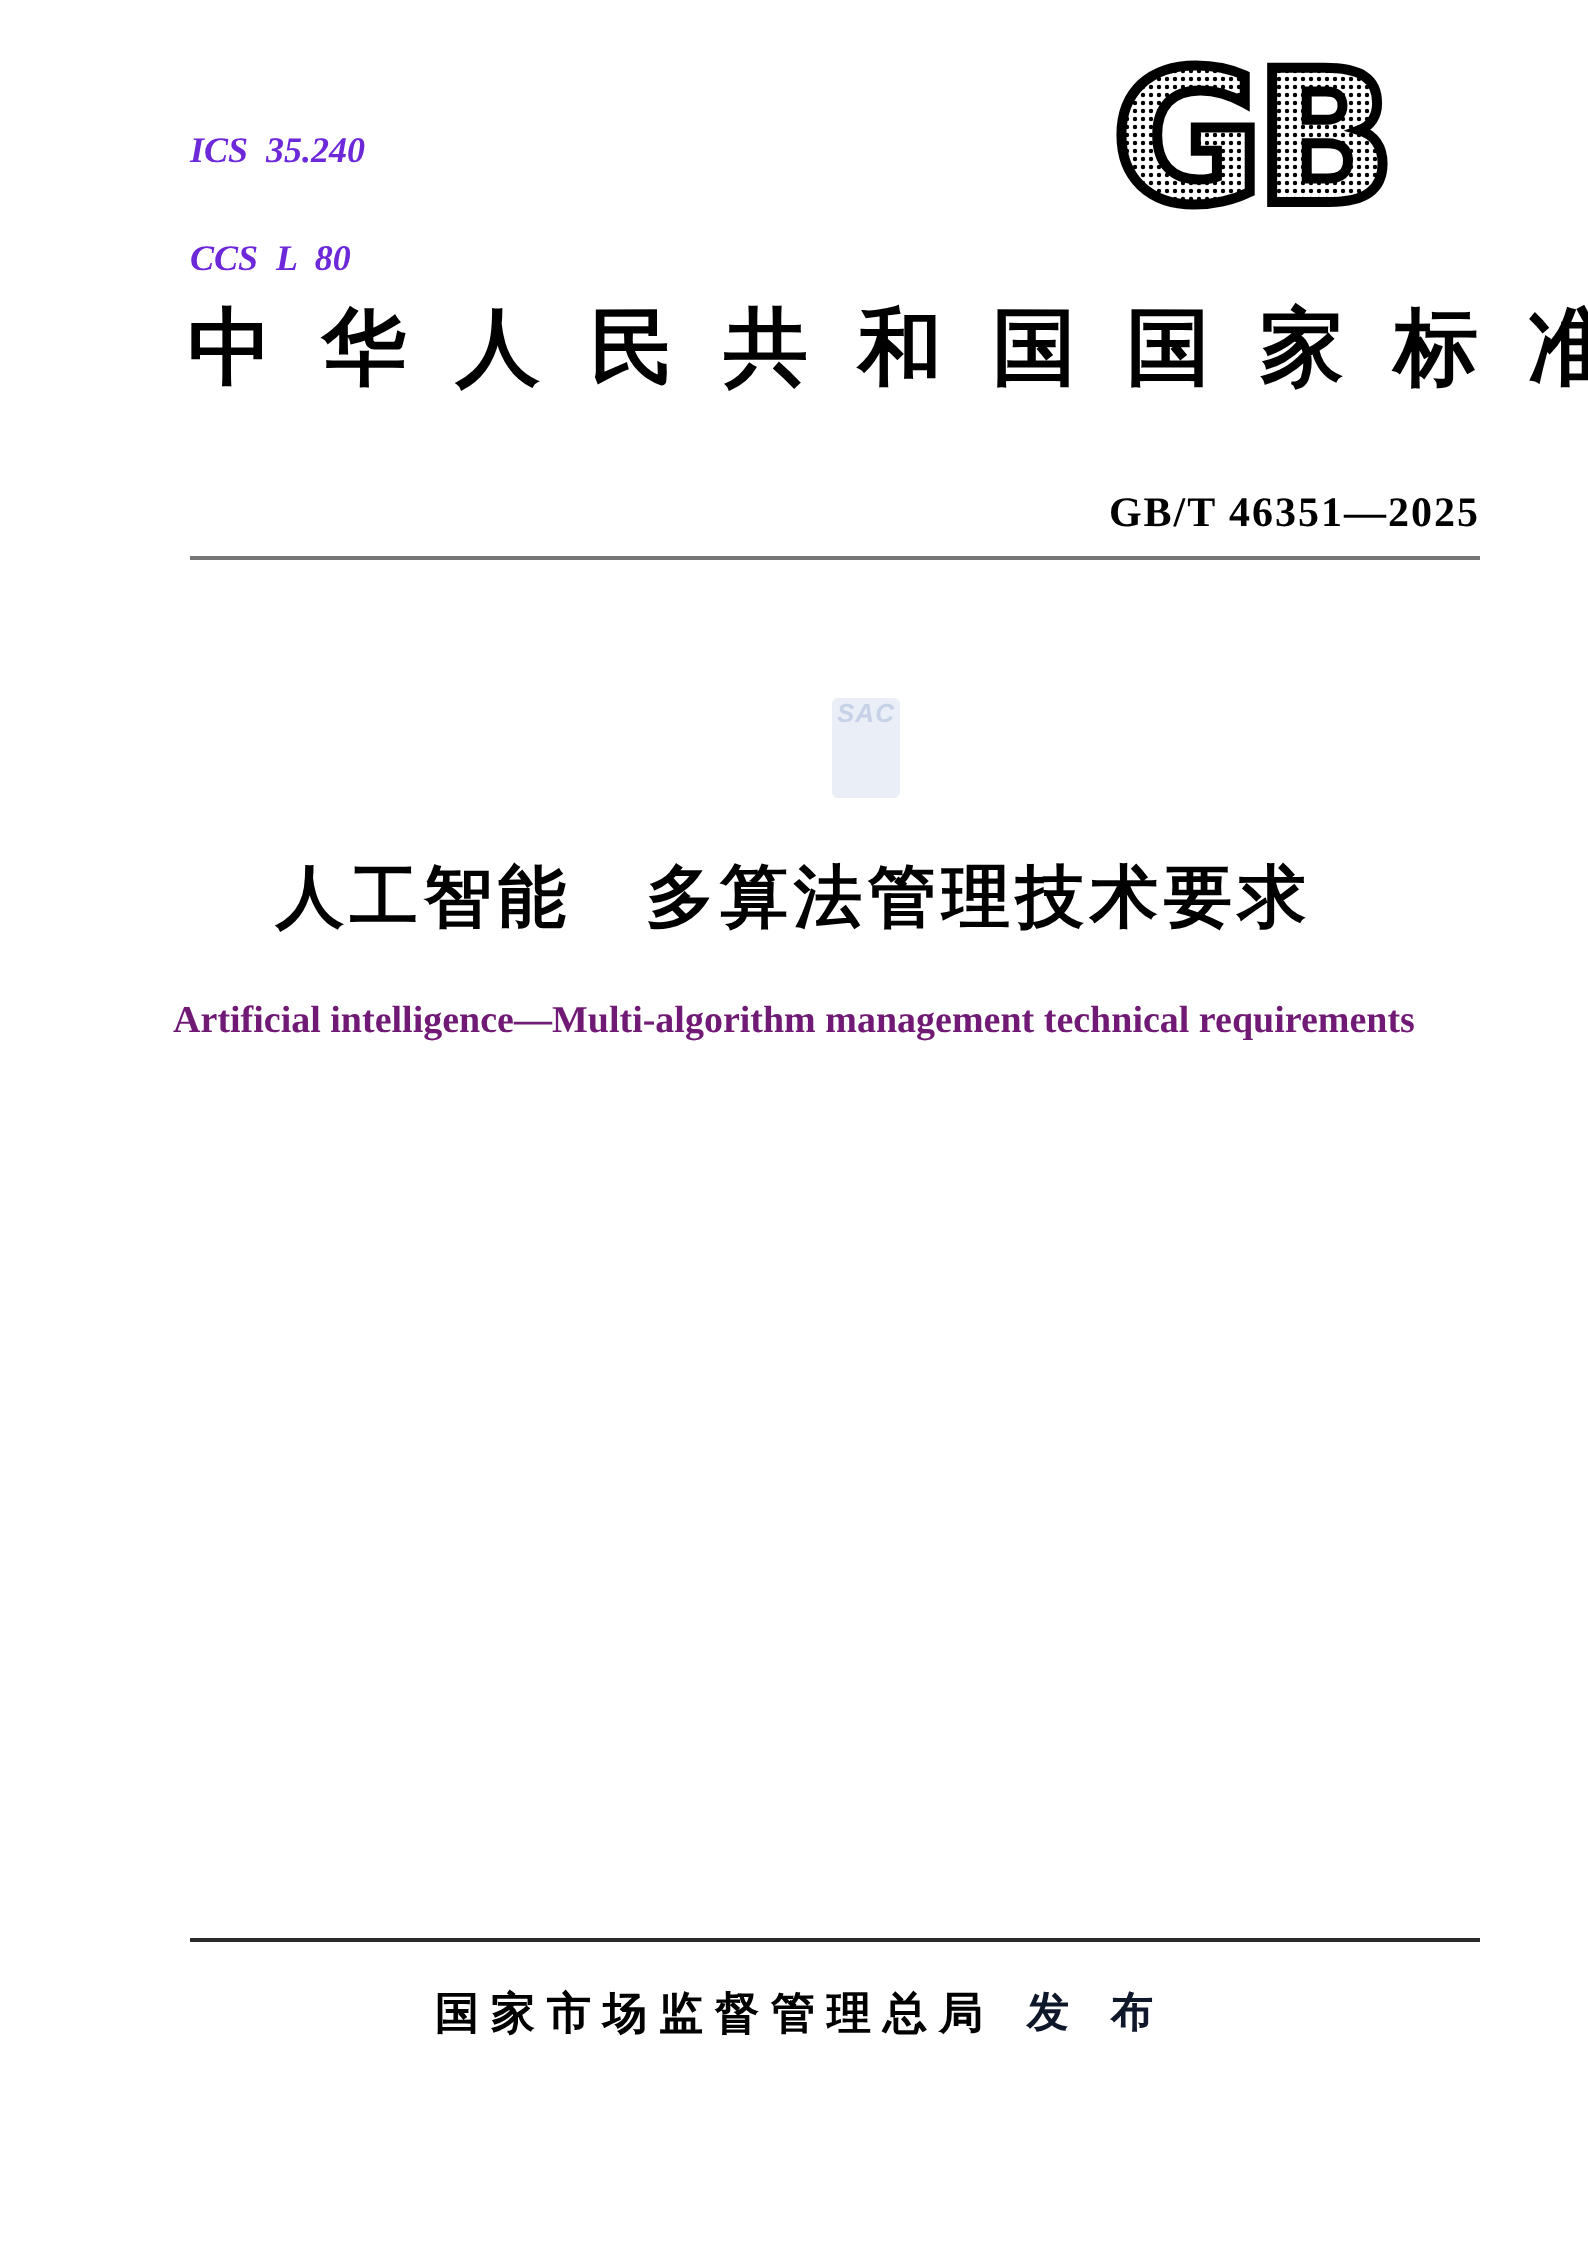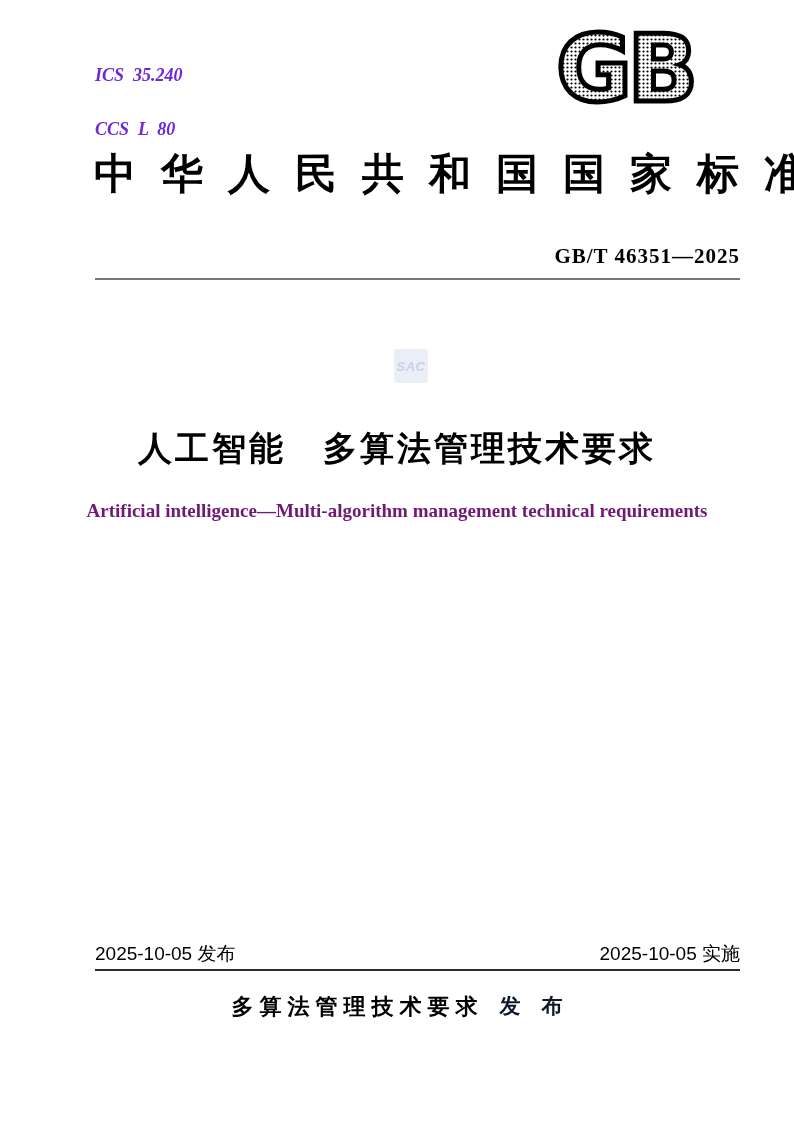--- a/index.html
+++ b/index.html
@@ -39,23 +39,23 @@
     font-weight:bold;font-size:21px;letter-spacing:1px;
     color:#000;
     margin-top:20px;
   }
   .rule-top{
     position:absolute;left:95px;top:278px;width:645px;height:2px;
     background:#767676;
   }
   
   .watermark{
-    position:absolute;left:394px;top:349px;width:34px;height:34px;
+    position:absolute;left:416px;top:349px;width:34px;height:50px;
     background:#eaeef7;border-radius:3px;
-    display:flex;align-items:center;justify-content:center;
+    display:flex;align-items:flex-start;justify-content:center;
   }
   .watermark span{
     font-family:"Liberation Sans", sans-serif;
     font-style:italic;font-weight:bold;font-size:13px;
     color:#c7d1e8;letter-spacing:0.5px;
   }
   
   .title-zh{
     position:absolute;left:0;top:426px;width:794px;
     text-align:center;
@@ -126,27 +126,23 @@
 
   <div class="rule-top"></div>
 
   <div class="watermark">
     <span>SAC</span>
   </div>
 
   <div class="title-zh">人工智能　多算法管理技术要求</div>
   <div class="title-en">Artificial intelligence—Multi-algorithm management technical requirements</div>
 
-  <div class="dates">
-    <span>2025-10-05 发布</span>
-    <span>2025-10-05 实施</span>
-  </div>
 
   <div class="rule-bottom"></div>
 
   <div class="publisher">
     <div class="names">
-      <div>多算法管理技术要求</div>
+      <div>国家市场监督管理总局</div>
     </div>
     <div class="issue-label">发　布</div>
   </div>
 
 </div>
 
 </body></html>

